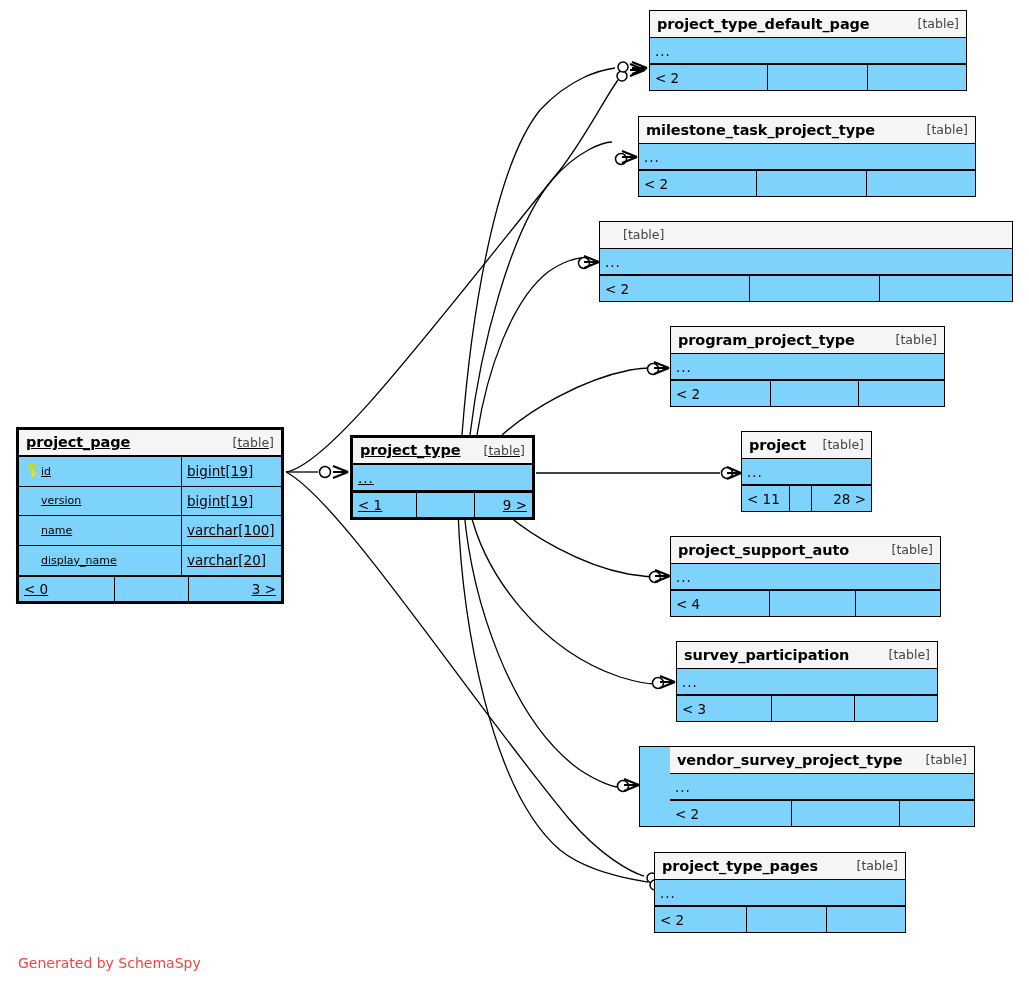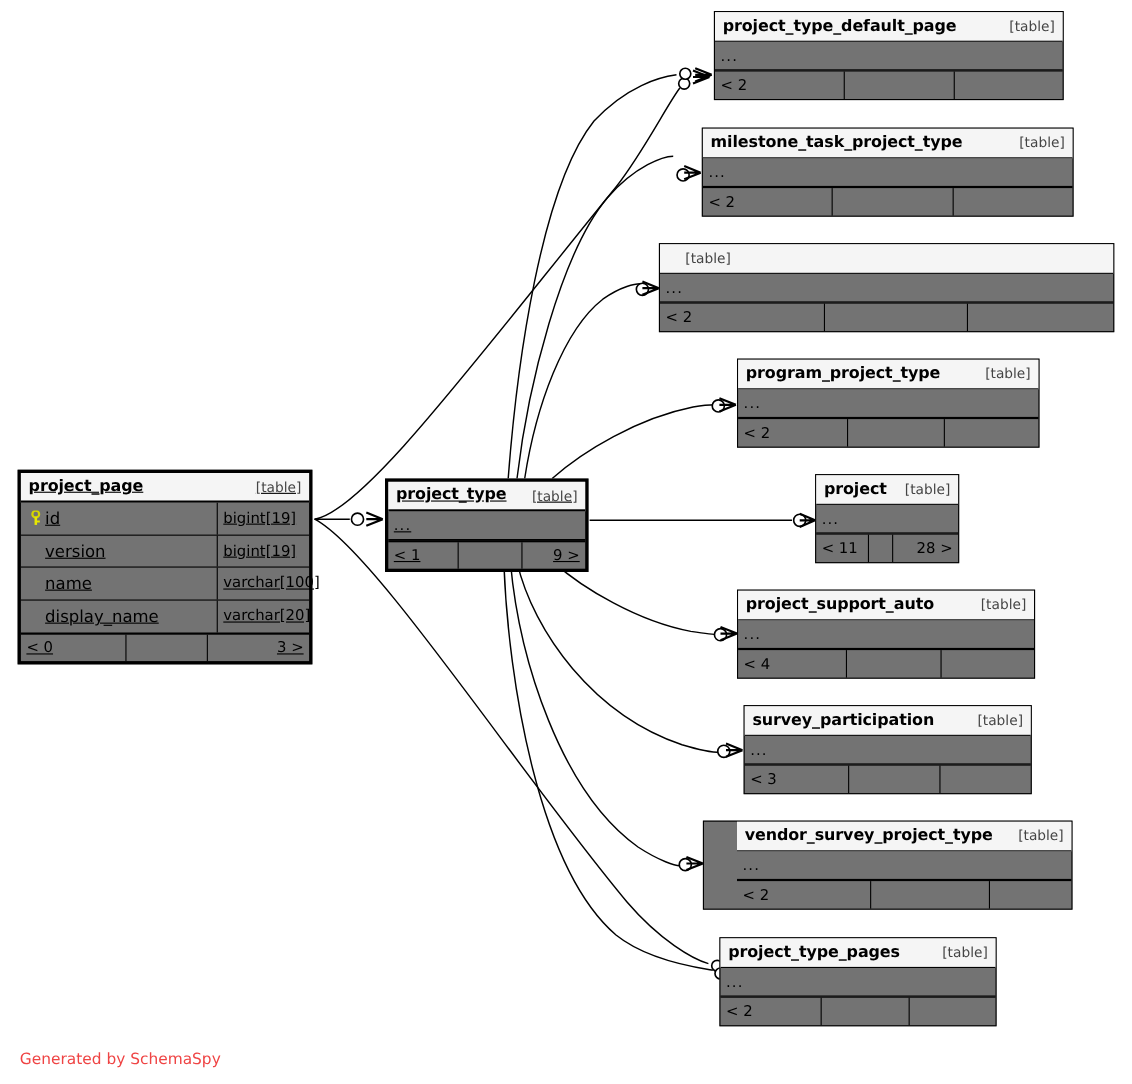--- a/index.html
+++ b/index.html
@@ -22,21 +22,21 @@
     position: absolute;
     left: 0;
     top: 0;
     width: 1029px;
     height: 985px;
     pointer-events: none;
   }
   .table-node {
     position: absolute;
     box-sizing: border-box;
-    background: #737373;
+    background: #7dd3fc;
     border: 1px solid #000000;
     z-index: 5;
   }
   .table-node.emphasis {
     border: 3px solid #000000;
     text-decoration: underline;
   }
   .tn-title {
     display: flex;
     align-items: center;
@@ -73,25 +73,25 @@
     align-items: center;
   }
   .tn-row:last-child {
     border-bottom: none;
   }
   .tn-cell-name {
     box-sizing: border-box;
     display: flex;
     align-items: center;
     flex: 0 0 auto;
-    width: 179px;
+    width: 163px;
     height: 100%;
     padding-left: 5px;
     border-right: 1px solid #000000;
-    font-size: 15px;
+    font-size: 11px;
     color: #000000;
   }
   .tn-cell-type {
     box-sizing: border-box;
     display: flex;
     align-items: center;
     flex: 1 1 auto;
     height: 100%;
     padding-left: 5px;
     font-size: 13.5px;

